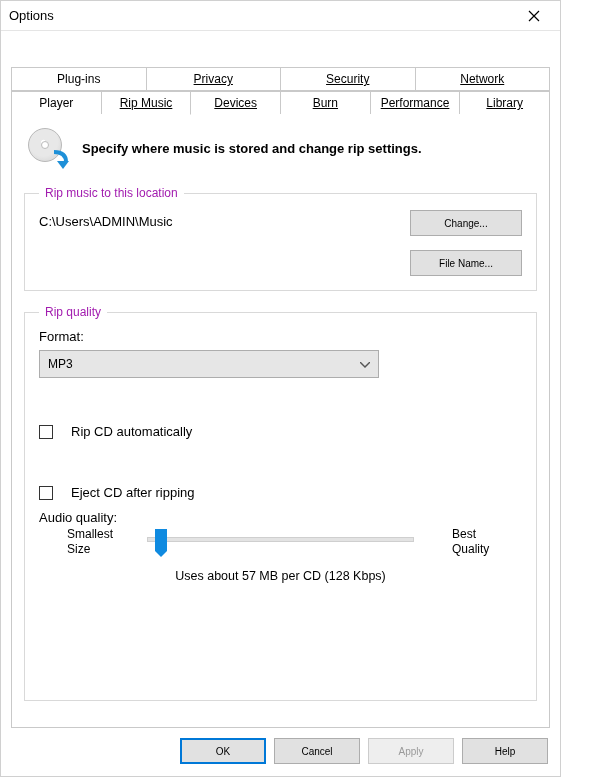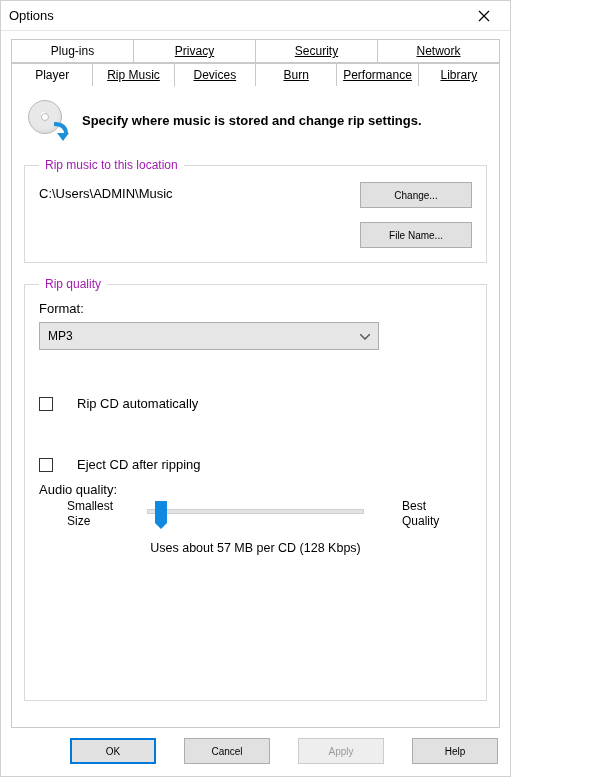--- a/index.html
+++ b/index.html
@@ -5,32 +5,32 @@
   * { box-sizing: border-box; }
   html, body {
     margin: 0; padding: 0;
     width: 600px; height: 777px;
     font-family: "Segoe UI", Tahoma, sans-serif;
     font-size: 12px;
     background: #fff;
     color: #000;
     overflow: hidden;
   }
-  .window { width: 511px; height: 777px; border: 1px solid #d0d0d0; background: #fff; display: flex; flex-direction: column; }
+  .window { width: 561px; height: 777px; border: 1px solid #d0d0d0; background: #fff; display: flex; flex-direction: column; }
   .titlebar {
     height: 30px; display: flex; align-items: center;
     padding: 0 8px; border-bottom: 1px solid #e5e5e5;
   }
   .titlebar-title { font-size: 13px; flex: 1; }
   .titlebar-close {
     width: 36px; height: 24px; display: flex; align-items: center; justify-content: center;
     cursor: pointer;
   }
   .body { flex: 1; padding: 8px 10px 0 10px; display: flex; flex-direction: column; }
-  .tabs-wrap { position: relative; }
+  .tabs-wrap { position: relative; margin-top: 28px; }
   .tabs-row { display: flex; }
   .tab {
     flex: 1; text-align: center; padding: 4px 0;
     border: 1px solid #c9c9c9; border-bottom: none;
     background: #fff; font-size: 12px; cursor: pointer;
     position: relative;
   }
   .tabs-row.top .tab { border-bottom: 1px solid #c9c9c9; }
   .tabs-row .tab + .tab { border-left: none; text-decoration: underline; }
   .tab.active { background: #fff; z-index: 2; border-bottom: 1px solid #fff; margin-bottom: -1px; }
@@ -68,21 +68,21 @@
   .win-btn.primary { background: #e1e1e1; border: 2px solid #0078d7; }
   .win-btn.disabled { color: #9a9a9a; background: #eee; border-color: #ccc; cursor: default; }
   .field-label { font-size: 13px; margin-bottom: 6px; }
   .select-box {
     width: 340px; height: 28px; background: #e6e6e6;
     border: 1px solid #adadad; display: flex; align-items: center;
     justify-content: space-between; padding: 0 8px; cursor: pointer;
     font-size: 12px;
   }
   .select-caret { color: #555; }
-  .checkbox-row { display: flex; align-items: center; gap: 24px; font-size: 13px; margin-top: 8px; }
+  .checkbox-row { display: flex; align-items: center; gap: 18px; font-size: 13px; margin-top: 8px; }
   .chk {
     width: 14px; height: 14px; border: 1px solid #333; background: #fff; display: inline-block;
   }
   .spacer { height: 38px; }
   .quality-label { font-size: 13px; margin-top: 10px; }
   .slider-row { display: flex; align-items: flex-start; gap: 10px; margin-top: 2px; }
   .slider-end { width: 70px; font-size: 12px; line-height: 1.25; margin-left: 28px; }
   .slider-end.right { text-align: left; }
   .slider-track-wrap { flex: 1; position: relative; height: 40px; }
   .slider-track {
@@ -93,21 +93,21 @@
     position: absolute; top: 2px; left: 8px; width: 12px; height: 22px;
     background: #0f8ae0;
   }
   .slider-thumb::after {
     content: ""; position: absolute; left: 0; top: 100%;
     border-left: 6px solid transparent; border-right: 6px solid transparent;
     border-top: 6px solid #0f8ae0;
   }
   .slider-caption { text-align: center; font-size: 12.5px; margin-top: 2px; }
   .footer {
-    display: flex; gap: 28px; justify-content: flex-end;
+    display: flex; gap: 8px; justify-content: flex-end;
     padding: 10px 12px 12px 12px; border-top: none;
   }
   .footer .win-btn { min-width: 86px; }
 </style>
 </head>
 <body>
 
 <div class="window">
 
   <div class="titlebar">

